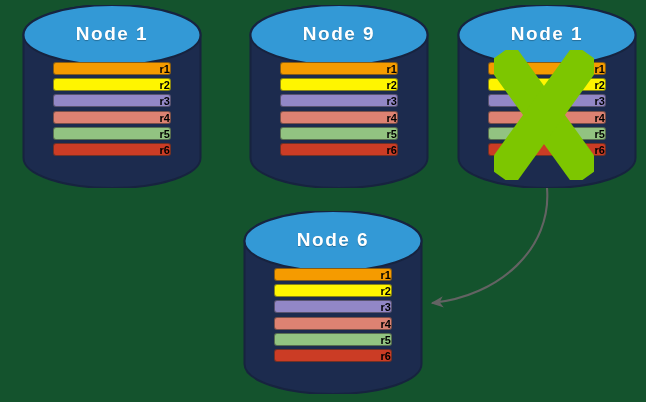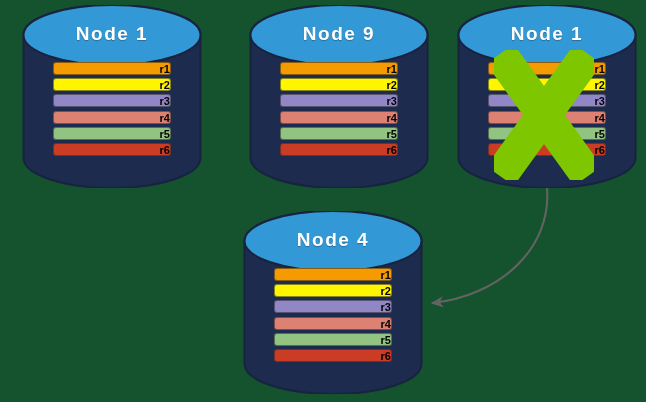--- a/index.html
+++ b/index.html
@@ -125,21 +125,21 @@
           <div class="row-bar" style="left: 31px; width: 118px; top: 105.6px; background: rgb(221, 130, 114);">r4</div>
           <div class="row-bar" style="left: 31px; width: 118px; top: 121.8px; background: rgb(146, 195, 129);">r5</div>
           <div class="row-bar" style="left: 31px; width: 118px; top: 138px; background: rgb(203, 60, 37);">r6</div>
         </div>
       </div>
       <div class="node" style="left: 243px; top: 211px; width: 180px; height: 183px;">
         <svg class="node-svg" width="180" height="183" viewBox="0 0 180 183">
           <path d="M 1.5,30 L 1.5,153 A 88.5,30 0 0 0 178.5,153 L 178.5,30 A 88.5,30 0 0 0 1.5,30 Z" fill="#1C2B4E" stroke="#17233f" stroke-width="2"></path>
           <ellipse cx="90" cy="30" rx="88.5" ry="30" fill="#3399D6" stroke="#17233f" stroke-width="2"></ellipse>
         </svg>
-        <div class="node-title" style="top: 18px;">Node  4</div>
+        <div class="node-title" style="top: 18px;">Node  6</div>
         <div class="rows">
           <div class="row-bar" style="left: 31px; width: 118px; top: 57px; background: rgb(245, 155, 0);">r1</div>
           <div class="row-bar" style="left: 31px; width: 118px; top: 73.2px; background: rgb(255, 245, 0);">r2</div>
           <div class="row-bar" style="left: 31px; width: 118px; top: 89.4px; background: rgb(146, 135, 198);">r3</div>
           <div class="row-bar" style="left: 31px; width: 118px; top: 105.6px; background: rgb(221, 130, 114);">r4</div>
           <div class="row-bar" style="left: 31px; width: 118px; top: 121.8px; background: rgb(146, 195, 129);">r5</div>
           <div class="row-bar" style="left: 31px; width: 118px; top: 138px; background: rgb(203, 60, 37);">r6</div>
         </div>
       </div>
     </div>

